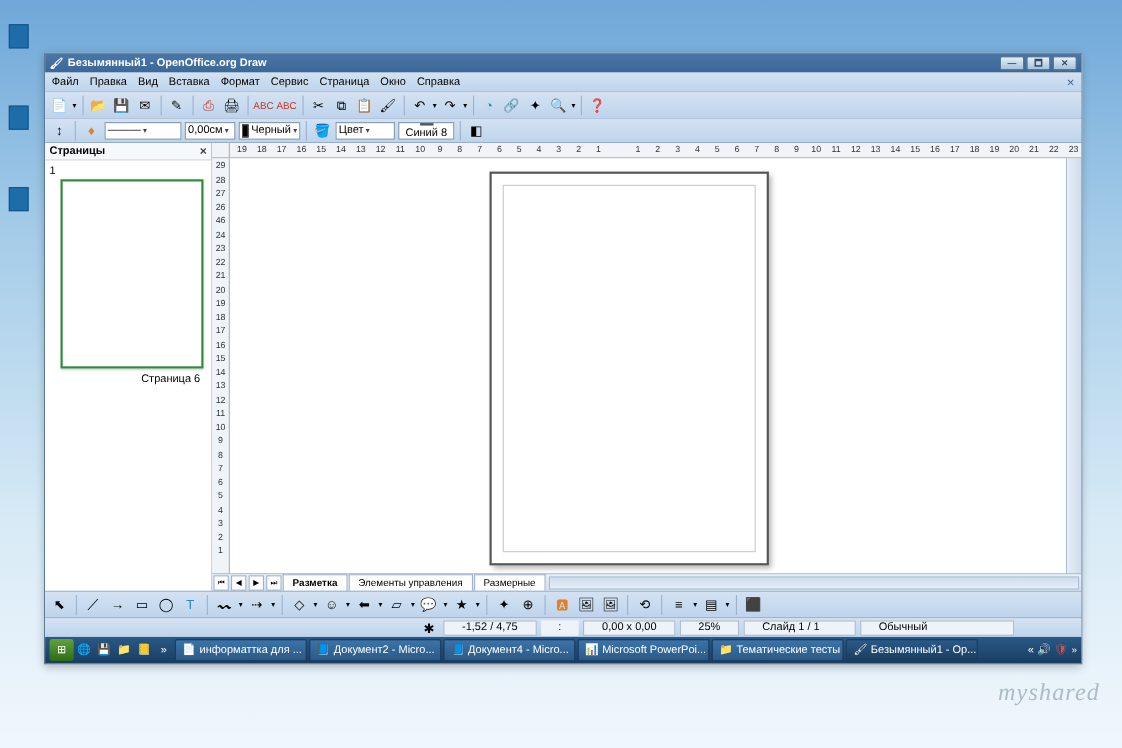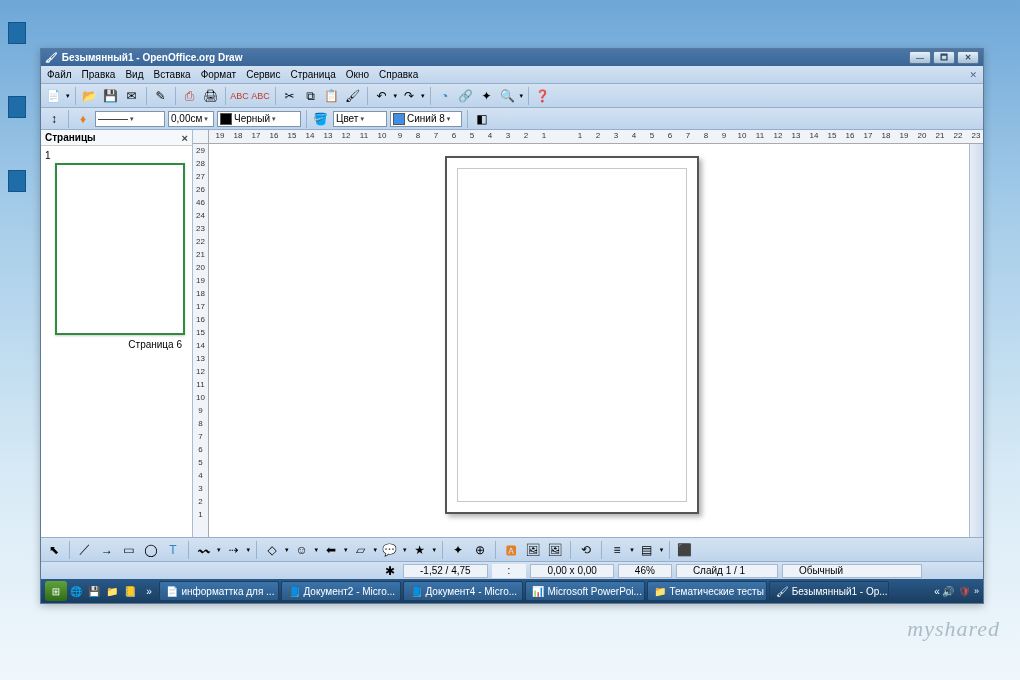--- a/index.html
+++ b/index.html
@@ -129,32 +129,32 @@
 
   <div class="tb2">
     <span class="ico">↕</span>
     <span class="sep"></span>
     <span class="ico" style="color:#e67e22;">♦</span>
     <span class="combo" style="width:70px;">———<span class="arr">▾</span></span>
     <span class="combo" style="width:46px;">
         <span>0,00см</span>
         <span class="arr">▾</span>
       </span>
-    <span class="combo" style="width:84px;">
+    <span class="combo" style="width:56px;">
         <span class="swatch" style="background:#000;"></span> 
         <span>Черный</span>
         <span class="arr">▾</span>
       </span>
     <span class="sep"></span>
     <span class="ico" style="color:#8e44ad;">🪣</span>
     <span class="combo" style="width:54px;">
         <span>Цвет</span>
         <span class="arr">▾</span>
       </span>
-    <span class="combo" style="width:72px;">
+    <span class="combo" style="width:51px;flex-direction:column;">
         <span class="swatch" style="background:#3f8fe6;"></span> 
         <span>Синий 8</span>
         <span class="arr">▾</span>
       </span>
     <span class="sep"></span>
     <span class="ico">◧</span>
   </div>
 
   <div class="content">
 
@@ -206,20 +206,36 @@
             <span>3</span>
             <span>2</span>
             <span>1</span>
             <span></span>
           </div>
         <div class="canvas-area">
           <div class="page"></div>
         </div>
         <div class="vscroll"></div>
       </div>
+      <div class="tabstrip">
+        <div class="nav-btn">⏮</div>
+        <div class="nav-btn">◀</div>
+        <div class="nav-btn">▶</div>
+        <div class="nav-btn">⏭</div>
+        <div class="tab active">
+            <span>Разметка</span>
+          </div>
+        <div class="tab">
+            <span>Элементы управления</span>
+          </div>
+        <div class="tab">
+            <span>Размерные</span>
+          </div>
+        <div class="hscroll"></div>
+      </div>
     </div>
   </div>
 
   <div class="bottom-toolbar">
     <span class="ico">⬉</span>
     <span class="sep"></span>
     <span class="ico">／</span>
     <span class="ico">→</span>
     <span class="ico">▭</span>
     <span class="ico">◯</span>
@@ -259,21 +275,21 @@
     <span class="sep"></span>
     <span class="ico">⬛</span>
   </div>
 
   <div class="status">
     <span style="width:330px;"></span>
     <span class="ico">✱</span>
     <span class="cell">-1,52 / 4,75</span>
     <span class="cell" style="border:none;">:</span>
     <span class="cell">0,00 x 0,00</span>
-    <span class="cell">46%</span>
+    <span class="cell">25%</span>
     <span class="cell" style="width:102px;">Слайд 1 / 1</span>
     <span class="cell" style="width:140px;">Обычный</span>
   </div>
 
   <div class="taskbar">
     <div class="start">⊞</div>
     <span class="ql">🌐</span>
     <span class="ql">💾</span>
     <span class="ql">📁</span>
     <span class="ql">📒</span>

